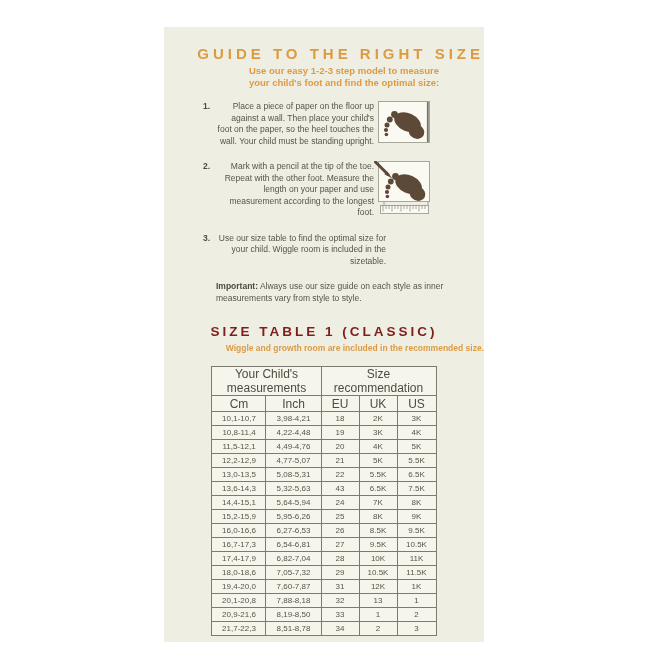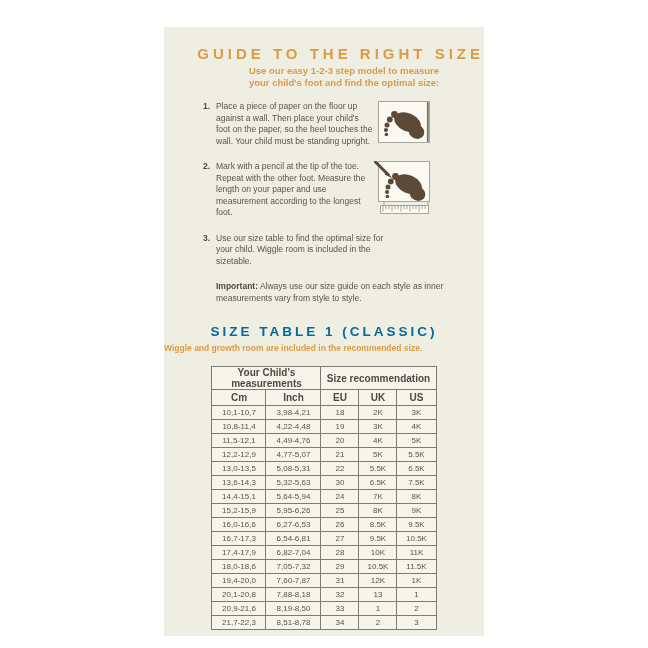--- a/index.html
+++ b/index.html
@@ -23,45 +23,46 @@
   }
   .steps{margin-top:12px;padding:0 54px 0 39px;}
   .step{display:flex;align-items:flex-start;margin-bottom:14px;}
   .step-num{
     width:13px;flex:0 0 13px;font-size:8.5px;font-weight:bold;
     color:#4c4b42;line-height:11.5px;
   }
   .step-text{
     width:158px;flex:0 0 158px;font-size:8.5px;color:#57554b;
     line-height:11.5px;
+    text-align:right;
   }
   .step-illus{margin-left:auto;line-height:0;}
   .step-wide .step-text{width:170px;flex:0 0 170px;}
   .important{
     margin:9px 0 0;padding:0 40px 0 52px;font-size:8.5px;
     color:#57554b;line-height:11.5px;
   }
   .important .imp-label{font-weight:bold;color:#4c4b42;}
   .table-title{
-    margin:20px 0 0;text-align:center;color:#0369a1;font-size:13.5px;
+    margin:20px 0 0;text-align:center;color:#7f1d1d;font-size:13.5px;
     font-weight:bold;letter-spacing:3px;line-height:15px;
   }
   .table-subtitle{
-    margin:4px 0 0;text-align:left;color:#dc9b43;font-size:8.5px;
+    margin:4px 0 0;text-align:right;color:#dc9b43;font-size:8.5px;
     font-weight:bold;line-height:10px;
   }
   table.size-table{
     border-collapse:collapse;margin:13px auto 0;background:#f6f5eb;
     table-layout:fixed;width:224px;
   }
   table.size-table th, table.size-table td{
     border:1px solid #7c7b71;text-align:center;padding:0;
   }
   table.size-table thead th{
-    font-size:10px;font-weight:bold;color:#4c4b42;height:14px;
+    font-size:12px;font-weight:normal;color:#4c4b42;height:14px;
   }
   table.size-table thead tr.col-row th{height:15px;}
   table.size-table td{
     font-size:8px;color:#57554b;height:13px;font-weight:normal;
   }
 </style>
 </head>
 <body>
 
 <div class="stage">
@@ -205,21 +206,21 @@
           <tr>
             <td>13,0-13,5</td>
             <td>5,08-5,31</td>
             <td>22</td>
             <td>5.5K</td>
             <td>6.5K</td>
           </tr>
           <tr>
             <td>13,6-14,3</td>
             <td>5,32-5,63</td>
-            <td>30</td>
+            <td>43</td>
             <td>6.5K</td>
             <td>7.5K</td>
           </tr>
           <tr>
             <td>14,4-15,1</td>
             <td>5,64-5,94</td>
             <td>24</td>
             <td>7K</td>
             <td>8K</td>
           </tr>

